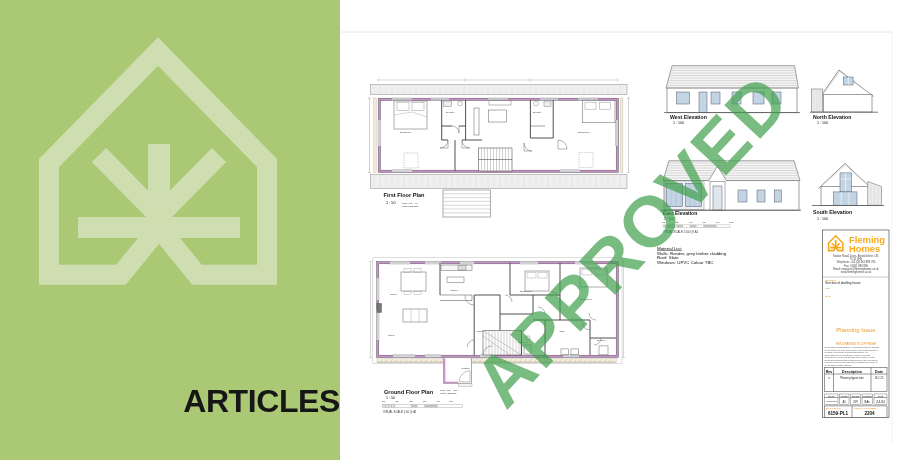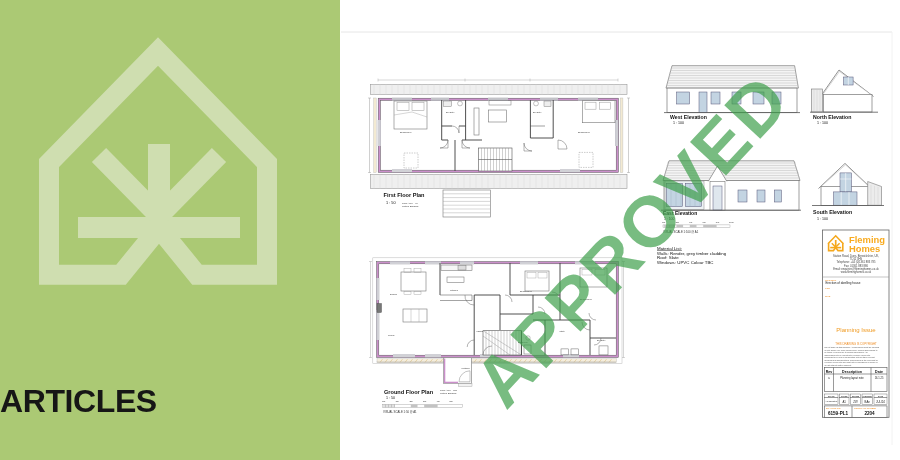--- a/index.html
+++ b/index.html
@@ -1,16 +1,16 @@
 <!DOCTYPE html>
 <html><head><meta charset="utf-8">
 <style>
 html,body{margin:0;padding:0;width:900px;height:460px;background:#fff;overflow:hidden;font-family:"Liberation Sans",sans-serif}
 #panel{position:absolute;left:0;top:0;width:340px;height:460px;background:#abc974}
-#articles{position:absolute;left:0;top:384px;width:340px;text-align:left;font-size:32px;font-weight:bold;color:#161616;letter-spacing:-0.4px;line-height:34px}
+#articles{position:absolute;left:0;top:384px;width:340px;text-align:right;font-size:32px;font-weight:bold;color:#161616;letter-spacing:-0.4px;line-height:34px}
 #sheet{position:absolute;left:0;top:0}
 </style></head>
 <body>
 
 <div id="panel">
 
 <svg width="340" height="340" viewBox="0 0 340 340" style="position:absolute;left:0;top:0" fill="none" stroke="#cfdeb0">
 <path d="M121,274.75 L49,274.75 L49,163 L158,51.5 L267,163 L267,274.75 L197,274.75 L159,228 Z" stroke-width="20" stroke-linejoin="miter" stroke-miterlimit="8"></path>
 <path d="M159,222 V144" stroke-width="22"></path>
 <path d="M78,227.5 H240" stroke-width="21"></path>

